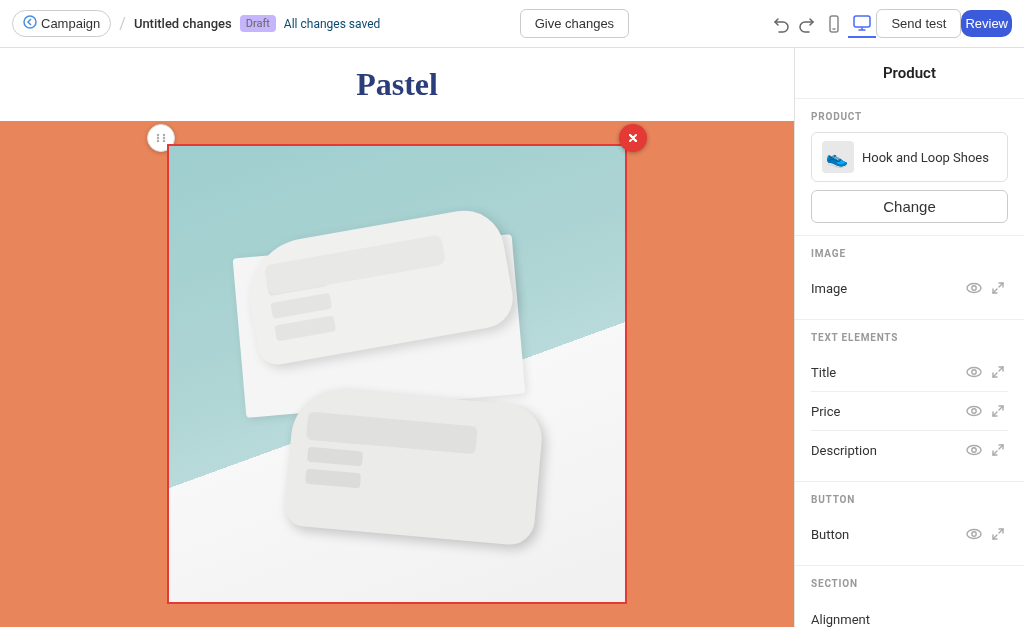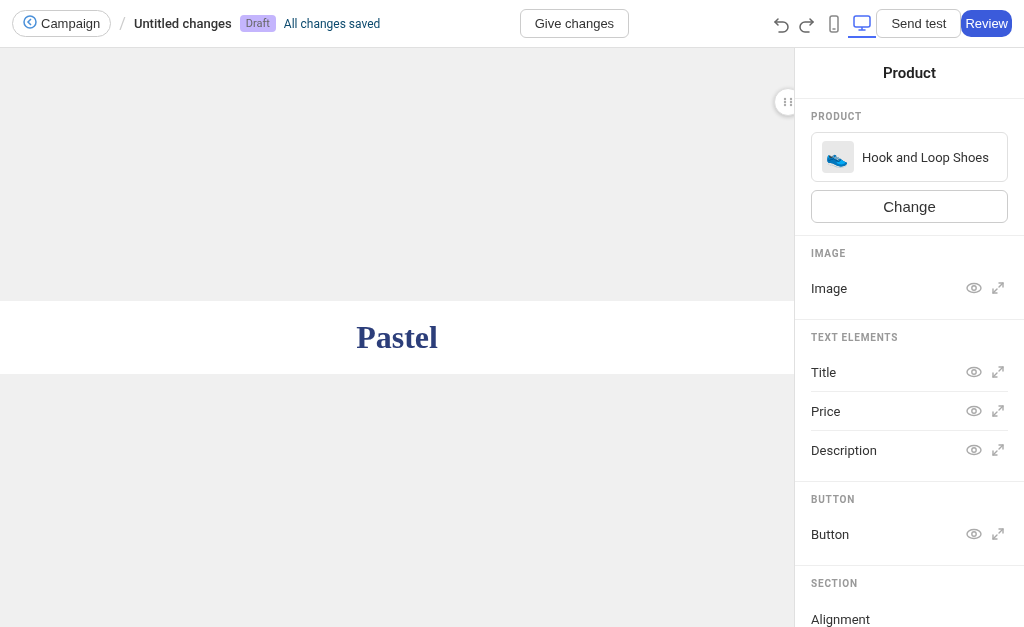--- a/index.html
+++ b/index.html
@@ -20,21 +20,21 @@
     .icon-btn { background: none; border: none; cursor: pointer; color: #666; font-size: 16px; padding: 4px; display: flex; align-items: center; }
     .device-icon { width: 28px; height: 28px; display: flex; align-items: center; justify-content: center; font-size: 16px; cursor: pointer; color: #666; }
     .device-icon.active { color: #4a6cf7; border-bottom: 2px solid #4a6cf7; }
     .send-test-btn { border: 1px solid #ccc; border-radius: 6px; padding: 6px 14px; font-size: 13px; background: #fff; cursor: pointer; color: #333; }
     .review-btn { background: #3b5bdb; color: #fff; border: none; border-radius: 10px; padding: 6px 4px; font-size: 13px; cursor: pointer; font-weight: 500; }
 
     
     .main { display: flex; flex: 1; overflow: hidden; }
 
     
-    .canvas-area { flex: 1; background: #f0f0f0; display: flex; flex-direction: row; align-items: center; overflow: hidden; position: relative; }
+    .canvas-area { flex: 1; background: #f0f0f0; display: flex; flex-direction: column; align-items: flex-end; overflow: hidden; position: relative; }
     .canvas-header { width: 100%; background: #fff; padding: 18px 0; text-align: center; flex-shrink: 0; }
     .canvas-header-title { font-family: Georgia, serif; font-size: 32px; font-weight: bold; color: #2c3e7a; }
     .canvas-content { flex: 1; width: 100%; background: #e8855a; display: flex; align-items: center; justify-content: center; position: relative; }
     .product-image-container { position: relative; width: 460px; height: 460px; border: 2px solid #e53935; overflow: hidden; }
     
     .shoe-scene { width: 100%; height: 100%; position: relative; overflow: hidden; background: linear-gradient(160deg, #9ecece 0%, #aed4d4 40%, #b8dada 55%, #f8f8f8 55%, #f0f0f0 100%); }
     .white-box { position: absolute; width: 280px; height: 160px; background: #f5f5f5; border-radius: 4px; top: 100px; left: 70px; transform: rotate(-5deg); box-shadow: 2px 2px 8px rgba(0,0,0,0.1); }
     .shoe1 { position: absolute; width: 260px; height: 120px; background: #f0f0ee; border-radius: 60px 40px 30px 20px; top: 80px; left: 80px; transform: rotate(-10deg); box-shadow: 4px 4px 12px rgba(0,0,0,0.15); }
     .shoe1::after { content: ''; position: absolute; width: 180px; height: 30px; background: #e8e8e6; border-radius: 8px; top: 20px; left: 20px; }
     .shoe2 { position: absolute; width: 250px; height: 140px; background: #ebebea; border-radius: 50px 35px 25px 20px; top: 250px; left: 120px; transform: rotate(5deg); box-shadow: 4px 4px 12px rgba(0,0,0,0.2); }

